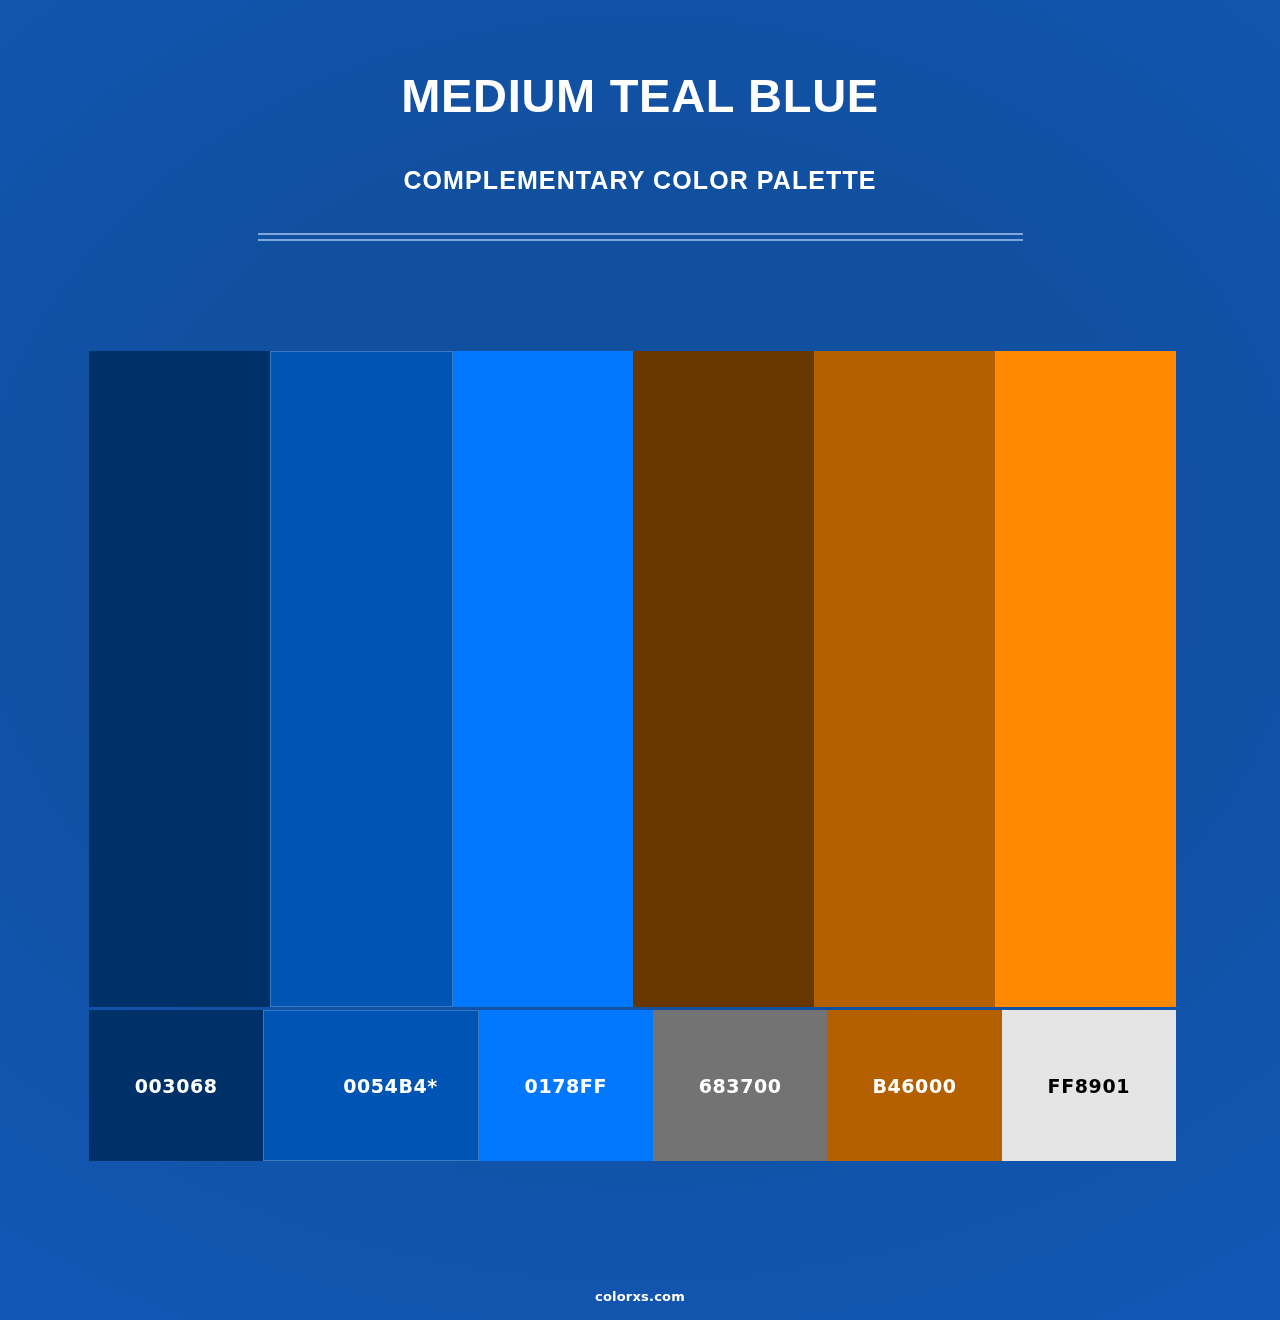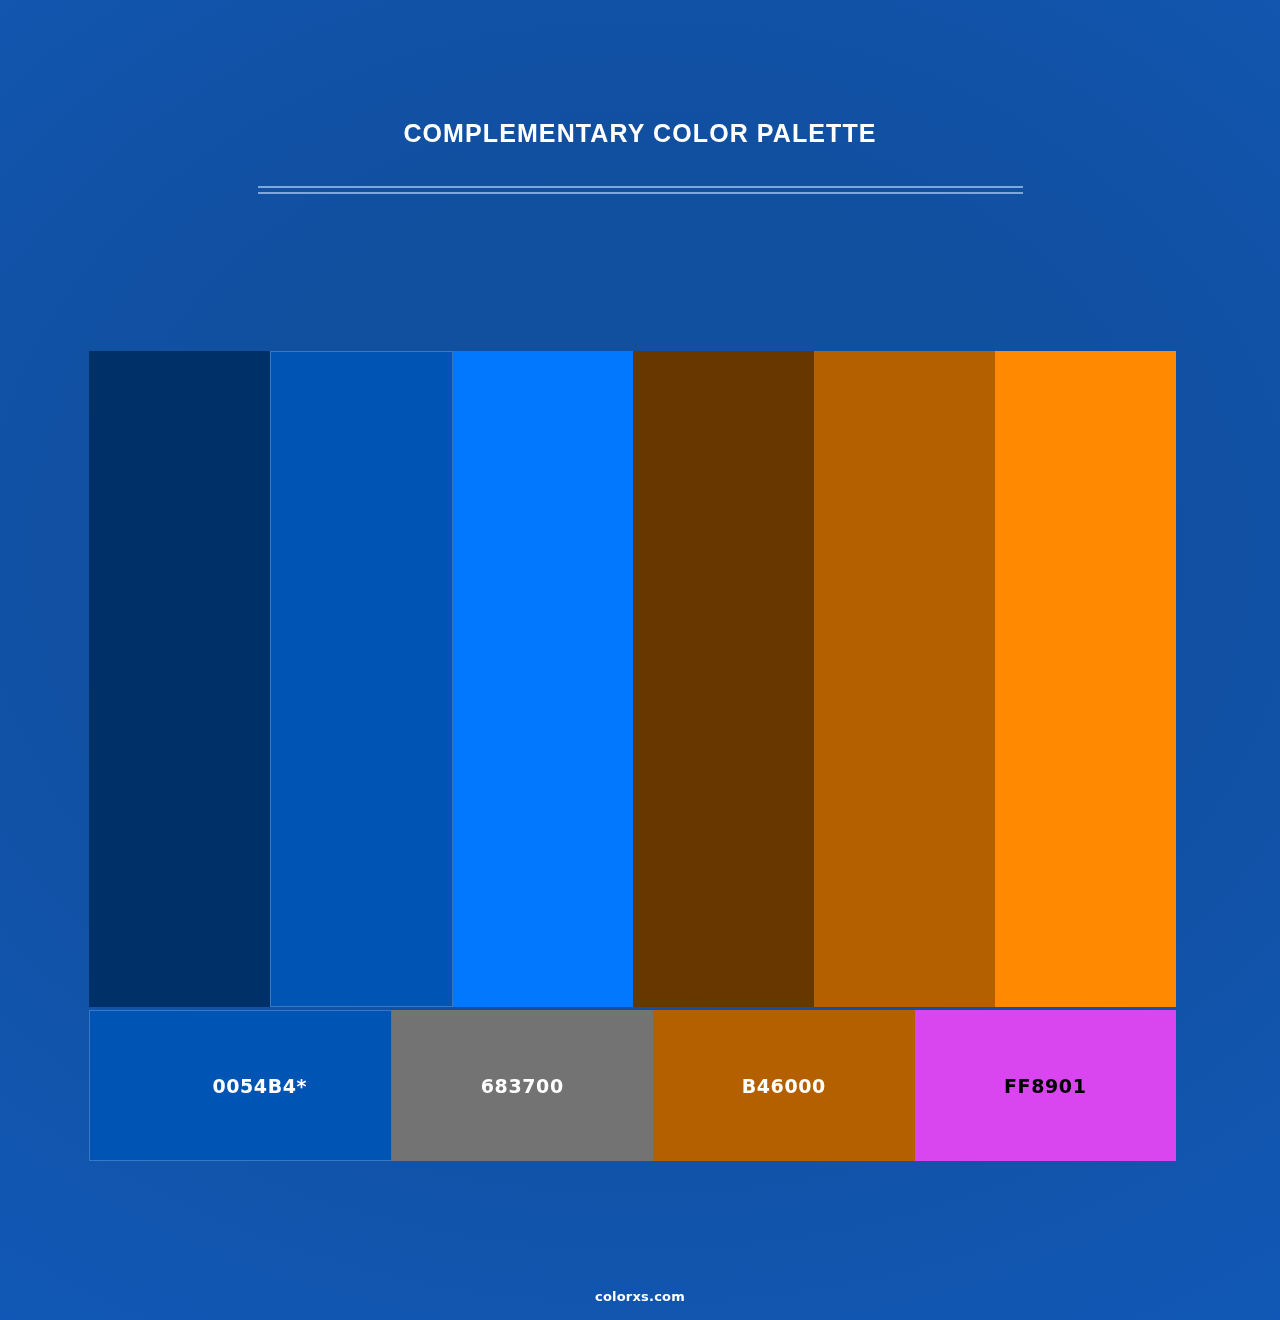--- a/index.html
+++ b/index.html
@@ -134,47 +134,54 @@
     font-size: 13px;
     letter-spacing: 0.2px;
   }
 </style>
 </head>
 <body>
 
 <div class="page">
 
   <div class="header">
+    <h1 class="title">MEDIUM TEAL BLUE</h1>
     <h2 class="subtitle">COMPLEMENTARY COLOR PALETTE</h2>
     <div class="divider">
       <div class="rule top"></div>
       <div class="rule bottom"></div>
     </div>
   </div>
 
   <div class="palette">
     <div class="swatch-row">
         <div class="swatch" style="background-color: rgb(0, 48, 104);"></div>
         <div class="swatch base" style="background-color: rgb(0, 84, 180);"></div>
         <div class="swatch" style="background-color: rgb(1, 120, 255);"></div>
         <div class="swatch" style="background-color: rgb(104, 55, 0);"></div>
         <div class="swatch" style="background-color: rgb(180, 96, 0);"></div>
         <div class="swatch" style="background-color: rgb(255, 137, 1);"></div>
       </div>
     <div class="label-row">
+        <div class="label-cell" style="background-color: rgb(0, 48, 104);">
+          <span class="label-text" style="color: rgb(255, 255, 255);">003068</span>
+        </div>
         <div class="label-cell base" style="background-color: rgb(0, 84, 180); padding-left: 39px;">
           <span class="label-text" style="color: rgb(255, 255, 255);">0054B4*</span>
+        </div>
+        <div class="label-cell" style="background-color: rgb(1, 120, 255);">
+          <span class="label-text" style="color: rgb(255, 255, 255);">0178FF</span>
         </div>
         <div class="label-cell" style="background-color: #737373;">
           <span class="label-text" style="color: rgb(255, 255, 255);">683700</span>
         </div>
         <div class="label-cell" style="background-color: rgb(180, 96, 0);">
           <span class="label-text" style="color: rgb(255, 255, 255);">B46000</span>
         </div>
-        <div class="label-cell" style="background-color: #d946ef;">
+        <div class="label-cell" style="background-color: #e5e5e5;">
           <span class="label-text" style="color: rgb(0, 0, 0);">FF8901</span>
         </div>
       </div>
   </div>
 
   <div class="footer">
     <span class="footer-text">colorxs.com</span>
   </div>
 
 </div>

